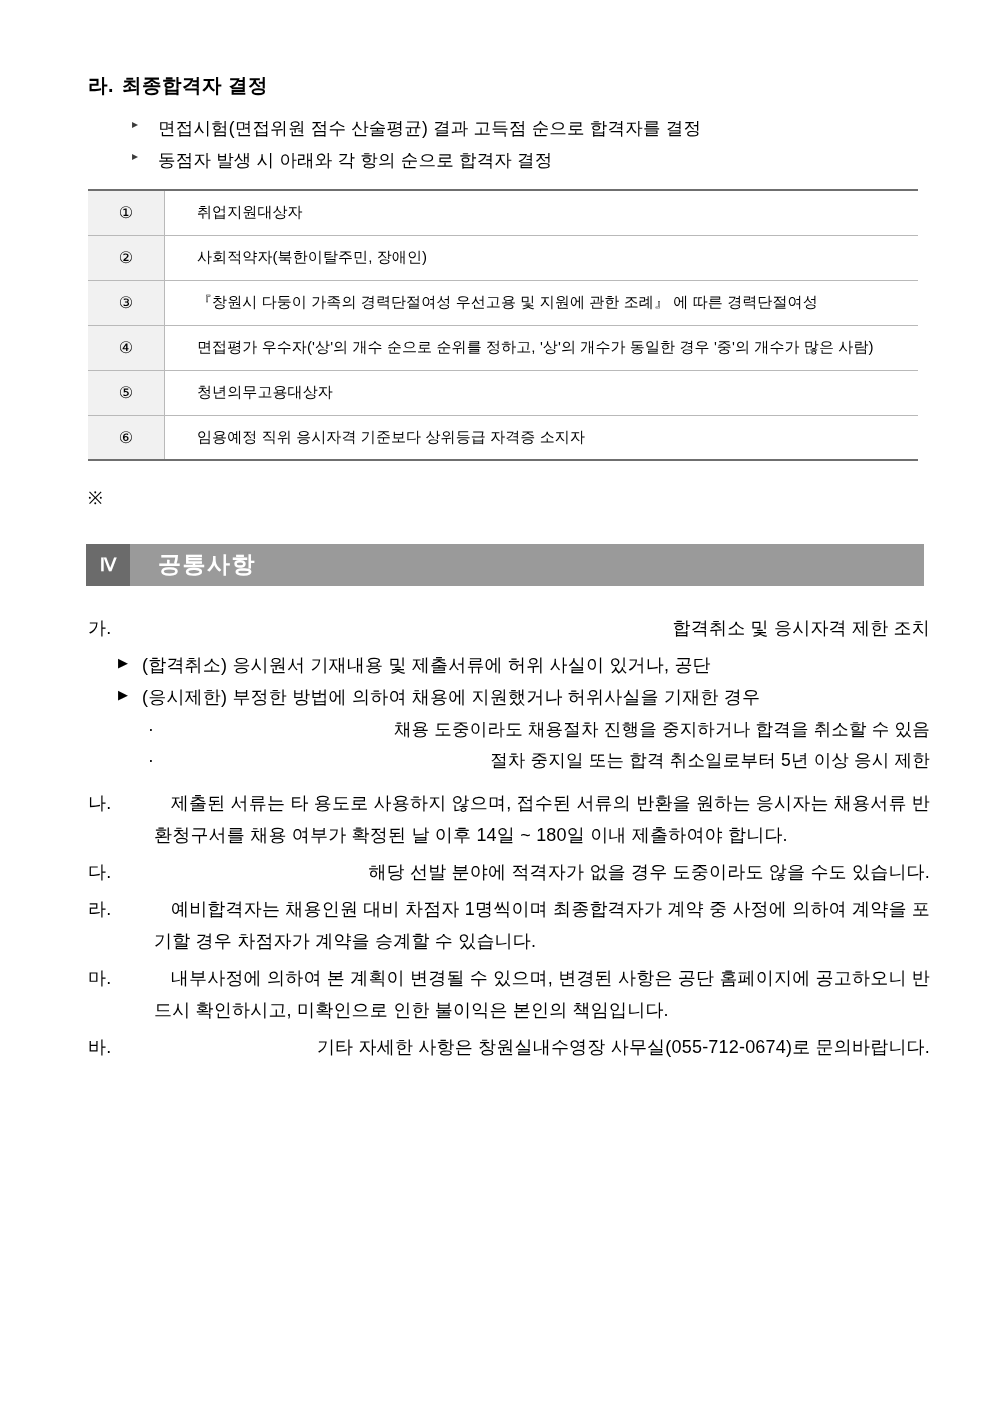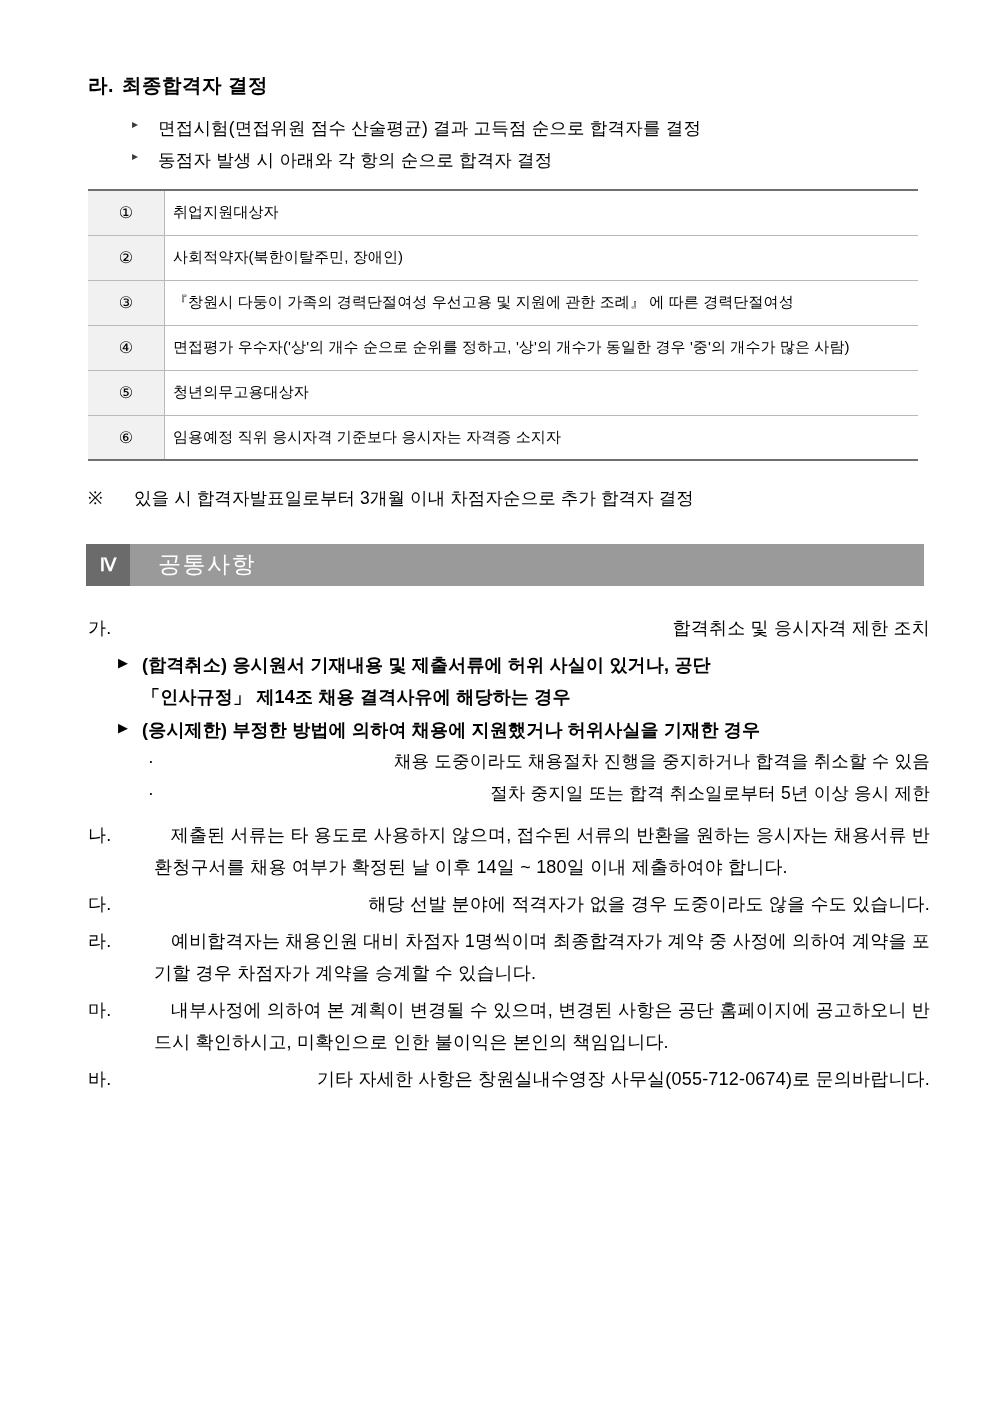--- a/index.html
+++ b/index.html
@@ -79,21 +79,21 @@
   }
   table.rank tr:first-child td { border-top: 2.5px solid #6f6f6f; }
   table.rank tr:last-child td { border-bottom: 2.5px solid #6f6f6f; }
   table.rank td.num {
     width: 56px;
     text-align: center;
     background: #f1f1f1;
     border-right: 1px solid #b9b9b9;
     font-size: 16px;
   }
-  table.rank td.txt { padding-left: 8px; }
+  table.rank td.txt { padding-left: 32px; }
   .sm { font-size: 13.5px; }
 
   
   .note {
     display: flex;
     margin-top: 22px;
     font-size: 17.5px;
     line-height: 1.76;
     letter-spacing: 0.1px;
   }
@@ -118,21 +118,21 @@
     display: flex;
     align-items: center;
     justify-content: center;
     font-family: "Liberation Serif", serif;
   }
   .banner .tl {
     flex: 1 1 auto;
     background: #9a9a9a;
     color: #ffffff;
     font-size: 23px;
-    font-weight: normal;
+    font-weight: bold;
     display: flex;
     align-items: center;
     padding-left: 28px;
     letter-spacing: 1.5px;
   }
 
   
   .item {
     display: flex;
     align-items: flex-start;
@@ -153,21 +153,21 @@
     font-size: 18px;
     line-height: 1.8;
     margin-left: 30px;
     letter-spacing: 0.2px;
   }
   .sub .gl {
     flex: 0 0 24px;
     font-size: 13px;
     line-height: 2.1;
   }
-  .sub .bd { flex: 1 1 auto; font-weight: bold; }
+  .sub .bd { flex: 1 1 auto; }
 
   .dot {
     display: flex;
     align-items: flex-start;
     font-size: 17.5px;
     line-height: 1.8;
     margin-left: 60px;
     letter-spacing: 0.2px;
   }
   .dot .gl { flex: 0 0 18px; }
@@ -212,48 +212,46 @@
       <tr>
         <td class="num">④</td>
         <td class="txt sm">면접평가 우수자('상'의 개수 순으로 순위를 정하고, '상'의 개수가 동일한 경우 '중'의 개수가 많은 사람)</td>
       </tr>
       <tr>
         <td class="num">⑤</td>
         <td class="txt">청년의무고용대상자</td>
       </tr>
       <tr>
         <td class="num">⑥</td>
-        <td class="txt">임용예정 직위 응시자격 기준보다 응시자는 자격증 소지자</td>
+        <td class="txt">임용예정 직위 응시자격 기준보다 상위등급 자격증 소지자</td>
       </tr>
     </tbody>
       </table>
   </div>
 
   <div class="note">
     <span class="mk">※</span>
     <span class="bd">
-      <div style="margin-left:16px;">있을 시 합격자발표일로부터 3개월 이내 차점자순으로 추가 합격자 결정</div>
     </span>
   </div>
 
   <div class="banner">
     <div class="rn">Ⅳ</div>
     <div class="tl">공통사항</div>
   </div>
 
   <div class="item">
     <span class="lt">가.</span>
     <span class="bd">합격취소 및 응시자격 제한 조치</span>
   </div>
 
   <div class="sub">
     <span class="gl">▶</span>
     <span class="bd w-narrow">
       <div>(합격취소) 응시원서 기재내용 및 제출서류에 허위 사실이 있거나, 공단</div>
-      <div>「인사규정」 제14조 채용 결격사유에 해당하는 경우</div>
     </span>
   </div>
 
   <div class="sub">
     <span class="gl">▶</span>
     <span class="bd w-narrow">(응시제한) 부정한 방법에 의하여 채용에 지원했거나 허위사실을 기재한 경우</span>
   </div>
 
   <div class="dot">
     <span class="gl">·</span>

